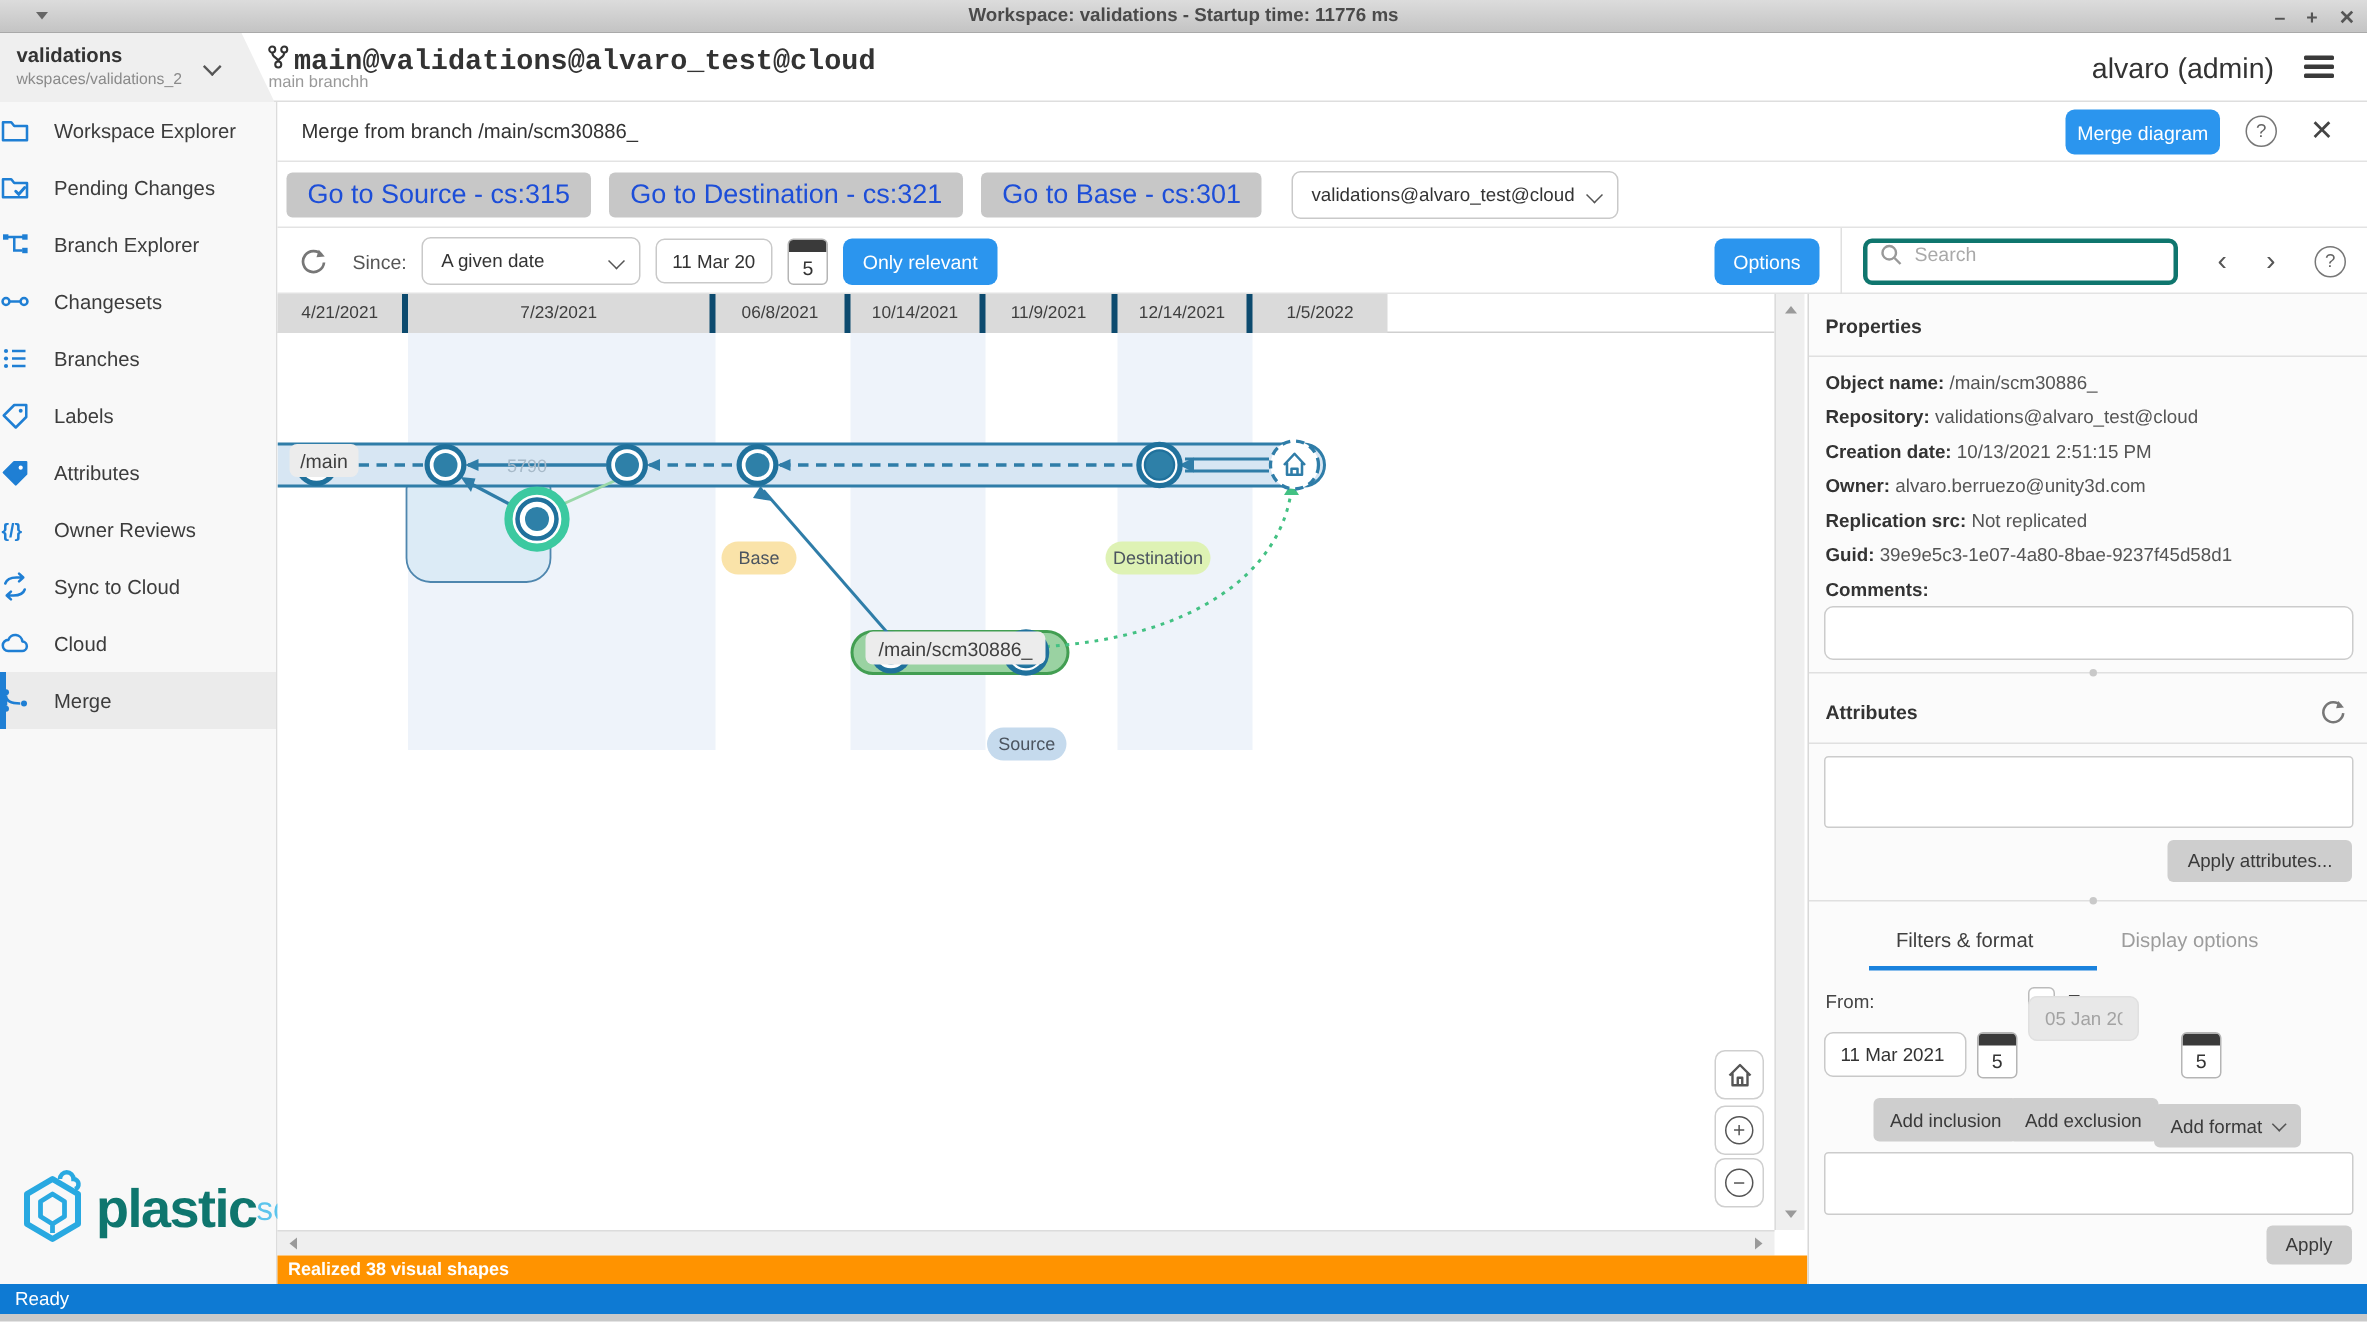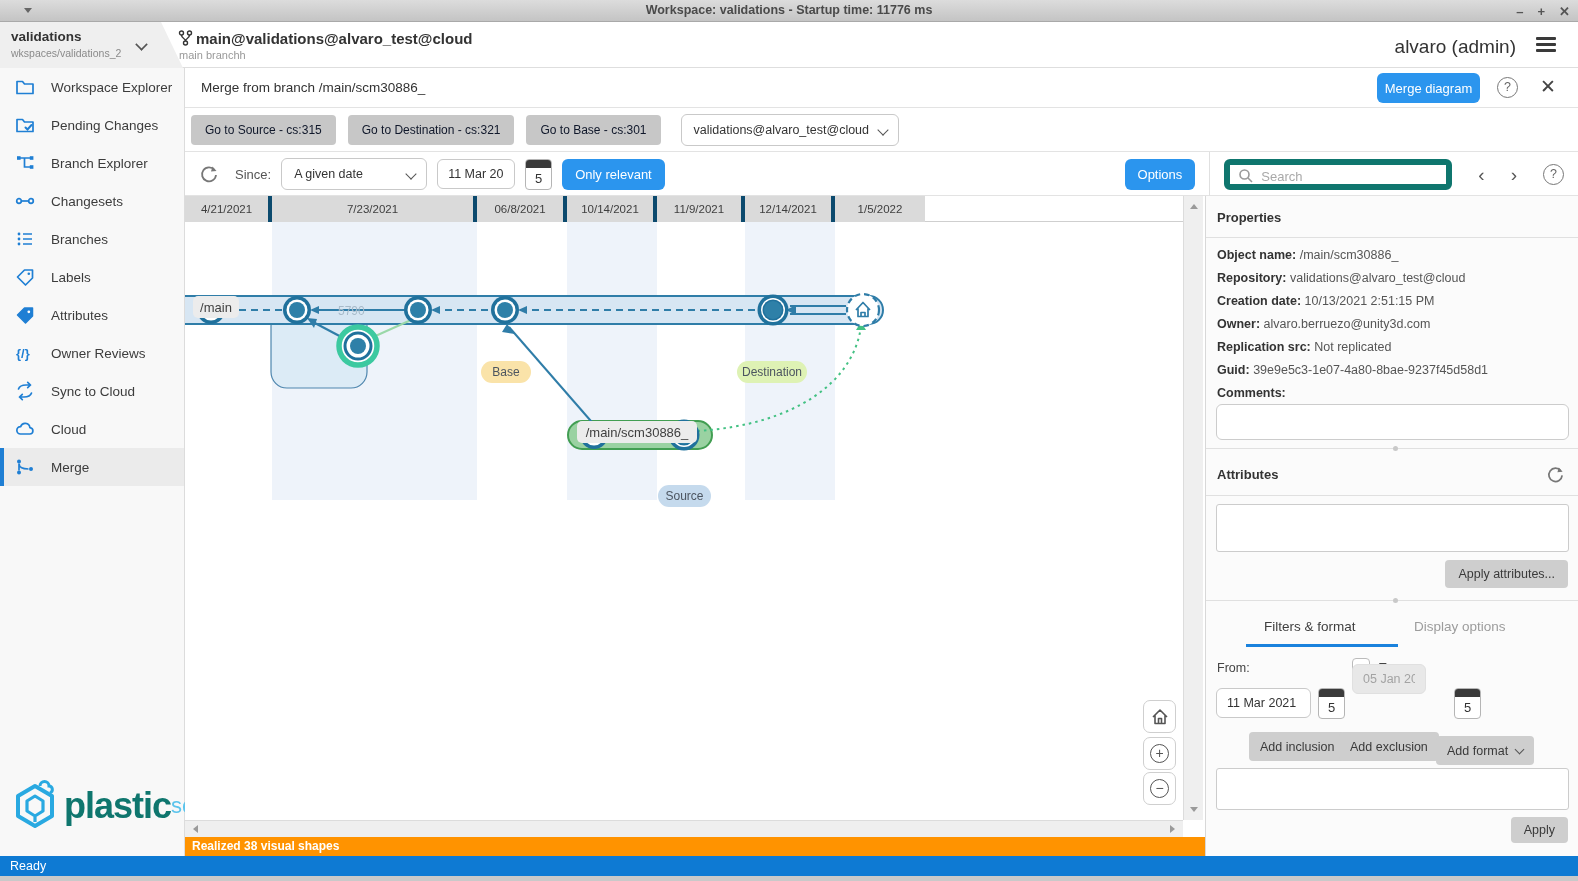--- a/index.html
+++ b/index.html
@@ -13,67 +13,67 @@
   .win-btn { font-size:13px; font-weight:bold; color:#555; cursor:default; line-height:1; }
   .tb-tri { position:absolute; left:24px; top:8px; width:0; height:0; border-left:4px solid transparent; border-right:4px solid transparent; border-top:5px solid #666; }
 
   
   .appheader { left:0; top:22px; width:1578px; height:46px; background:#fff; border-bottom:1px solid #dedede; }
   .ws-sel { position:absolute; left:0; top:0; width:183px; height:46px; background:#efefef; clip-path:polygon(0 0,161px 0,183px 46px,0 46px); }
   .ws-name { position:absolute; left:11px; top:7px; font-size:13.5px; font-weight:bold; color:#333; }
   .ws-path { position:absolute; left:11px; top:25px; font-size:10.5px; color:#8a8a8a; }
   .ws-chev { position:absolute; left:136px; top:17px; width:11px; height:11px; border-right:2px solid #555; border-bottom:2px solid #555; transform:rotate(45deg) scale(.8); }
   .br-icon { position:absolute; left:178px; top:8px; }
-  .br-title { position:absolute; left:196px; top:8px; font-size:15px; font-weight:bold; color:#333; }
+  .br-title { position:absolute; left:196px; top:8px; font-size:19px; font-weight:bold; color:#333;font-family:Liberation Mono, monospace; }
   .br-sub { position:absolute; left:179px; top:27px; font-size:11px; color:#999; }
   .user-lbl { position:absolute; right:62px; top:14px; font-size:19px; color:#333; }
   .burger { position:absolute; right:22px; top:15px; width:20px; height:15px; display:flex; flex-direction:column; justify-content:space-between; cursor:pointer; }
   .burger i { height:3px; background:#3a3a3a; border-radius:1px; }
 
   
   .sidebar { left:0; top:68px; width:185px; height:788px; background:#f8f8f8; border-right:1px solid #dcdcdc; }
-  .side-item { position:relative; height:38px; display:flex; align-items:center; padding-left:15px; gap:16px; cursor:pointer; }
+  .side-item { position:relative; height:38px; display:flex; align-items:center; gap:16px; cursor:pointer; }
   .side-item .lbl { font-size:13.5px; color:#3c3c3c; }
   .side-item.active { background:#ebebeb; }
   .side-item.active::before { content:""; position:absolute; left:0; top:0; bottom:0; width:4px; background:#1f7fd4; }
   .sicon { width:20px; height:20px; flex:0 0 20px; }
   .logo { position:absolute; left:10px; top:712px; display:flex; align-items:center; }
   .logo .lg-name { font-size:36px; font-weight:bold; color:#0f766e; letter-spacing:-1px; margin-left:4px; }
   .logo .lg-suffix { font-size:22px; color:#5cc4ec; }
 
   
   .mheader { left:185px; top:68px; width:1393px; height:40px; background:#fff; border-bottom:1px solid #e3e3e3; }
   .mtitle { position:absolute; left:16px; top:12px; font-size:13.5px; color:#333; }
   .btn-blue { background:#2b95ee; color:#fff; border:none; border-radius:6px; font-size:13px; font-family:inherit; cursor:pointer; }
   .merge-diag-btn { position:absolute; right:98px; top:5px; width:103px; height:30px; }
   .help-circ { position:absolute; width:21px; height:21px; border:1.6px solid #777; border-radius:50%; color:#666; font-size:12.5px; text-align:center; line-height:19px; cursor:pointer; }
   .mh-help { right:60px; top:9px; }
   .mh-close { position:absolute; right:22px; top:7px; font-size:19px; color:#444; cursor:pointer; }
 
   
   .gotorow { left:185px; top:108px; width:1393px; height:44px; background:#fff; border-bottom:1px solid #e3e3e3; display:flex; align-items:center; padding-left:6px; gap:12px; }
-  .btn-gray { background:#c7c7c7; color:#0f172a; border:none; border-radius:4px; height:30px; padding:0 14px; font-size:12px; font-family:inherit; cursor:pointer; }
+  .btn-gray { background:#c7c7c7; color:#1d4ed8; border:none; border-radius:4px; height:30px; padding:0 14px; font-size:18px; font-family:inherit; cursor:pointer; }
   .dd { position:relative; height:32px; background:#fff; border:1px solid #c9c9c9; border-radius:6px; display:flex; align-items:center; padding:0 28px 0 12px; font-size:12.5px; color:#333; cursor:pointer; }
   .dd::after { content:""; position:absolute; right:11px; top:11px; width:7px; height:7px; border-right:1.8px solid #555; border-bottom:1.8px solid #555; transform:rotate(45deg); }
   .repo-dd { width:218px; margin-left:8px; }
 
   
   .toolbar { left:185px; top:152px; width:1393px; height:44px; background:#fff; border-bottom:1px solid #e3e3e3; }
   .tb-left { position:absolute; left:14px; top:0; height:44px; display:flex; align-items:center; gap:10px; }
   .since-lbl { font-size:13px; color:#555; margin-left:6px; }
   .since-dd { width:146px; }
   .inputbox { height:30px; background:#fff; border:1px solid #c9c9c9; border-radius:6px; font-size:12.5px; color:#333; display:flex; align-items:center; padding:0 10px; }
   .cal { width:27px; height:31px; border:1px solid #b5b5b5; border-radius:4px; background:#fff; overflow:hidden; cursor:pointer; }
   .cal .cap { height:8px; background:#3a3a3a; }
   .cal .num { text-align:center; font-size:13px; color:#333; line-height:21px; }
   .only-rel { height:31px; padding:0 13px; }
   .tb-right { position:absolute; right:14px; top:0; height:44px; display:flex; align-items:center; }
   .opts-btn { height:31px; padding:0 13px; margin-right:14px; }
   .search-wrap { border-left:1px solid #e0e0e0; padding-left:14px; height:44px; display:flex; align-items:center; }
-  .search-box { width:228px; height:31px; border:6px solid #0f766e; border-radius:6px; display:flex; align-items:flex-end; padding:0 8px; gap:7px; background:#fff; }
+  .search-box { width:210px; height:31px; border:3px solid #0f766e; border-radius:6px; display:flex; align-items:flex-start; padding:0 8px; gap:7px; background:#fff; }
   .search-box input { border:none; outline:none; font-size:13px; color:#333; width:150px; font-family:inherit; background:transparent; }
   .search-box input::placeholder { color:#a9a9a9; }
   .navchev { font-size:19px; color:#555; margin-left:26px; cursor:pointer; line-height:1; }
   .tb-help { position:relative; margin-left:26px; right:auto; top:auto; }
 
   
   .diagram { left:185px; top:196px; width:1020px; height:660px; }
   .timeline { position:absolute; left:0; top:0; width:998px; height:26px; background:#fff; border-bottom:1px solid #cfcfcf; }
   .tl-strip { position:absolute; left:0; top:0; width:740px; height:26px; background:#dadada; }
   .tl-cell { position:absolute; top:0; height:26px; border-right:4px solid #0c4a6e; display:flex; align-items:center; justify-content:center; font-size:11.5px; color:#3e3e3e; }

